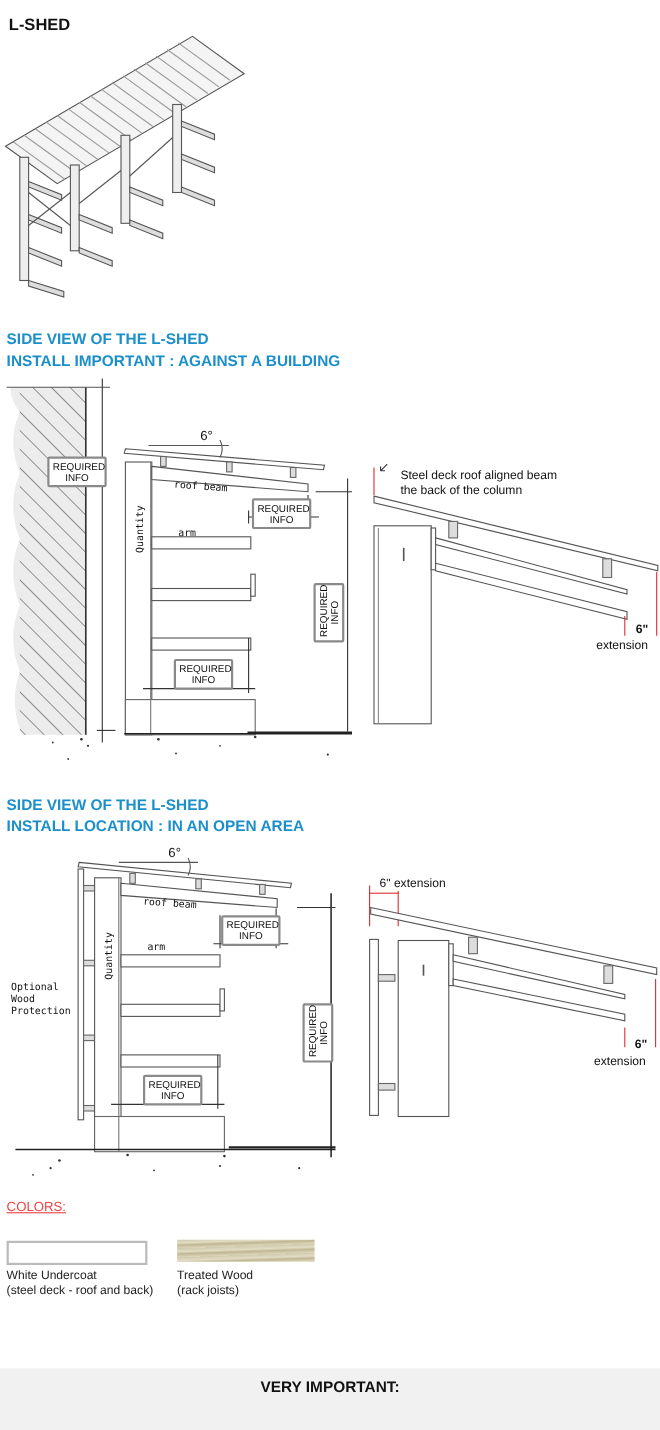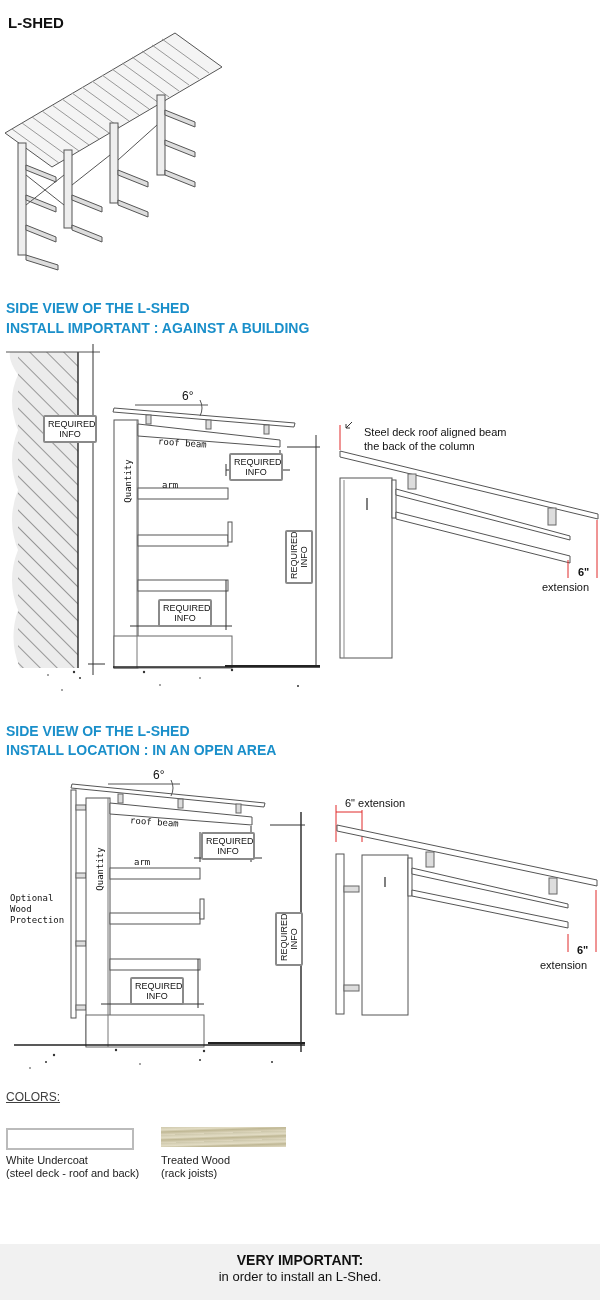--- a/index.html
+++ b/index.html
@@ -4,21 +4,21 @@
 <style>
   html,body{margin:0;padding:0;background:#fff;}
   body{width:600px;height:1300px;position:relative;font-family:"Liberation Sans",sans-serif;color:#111;overflow:hidden;}
   .abs{position:absolute;}
   .title{left:8px;top:14px;font-size:15px;font-weight:bold;}
   .h-blue{color:#1a8fca;font-size:14px;font-weight:bold;left:6px;}
   .h-blue.u{}
   .req{border:2px solid #8a8a8a;border-radius:2px;background:#fff;font-size:9px;text-align:center;line-height:10px;padding:2px 3px;}
   .label-sm{font-family:"DejaVu Sans Mono",monospace;font-size:9px;}
   .note{font-size:11px;line-height:14px;}
-  .colors-h{left:6px;top:1090px;font-size:12px;text-decoration:underline;color:#404040;}
+  .colors-h{left:6px;top:1090px;font-size:12px;text-decoration:underline;color:#ef4444;}
   .swatch-white{left:6px;top:1128px;width:124px;height:18px;border:2px solid #bbb;background:#fff;}
   .swatch-wood{left:161px;top:1127px;width:125px;height:20px;
     background:repeating-linear-gradient(178deg,#cfc9ad 0px,#e2dcc4 3px,#bfb794 5px,#ddd6bd 8px);}
   .sw-label{font-size:11px;line-height:13px;color:#222;}
   .important{left:0;top:1200px;width:600px;height:60px;background:#f1f1f1;text-align:center;font-size:13px;line-height:16px;padding-top:8px;box-sizing:border-box;margin-top:44px;}
   .important b{font-size:14px;}
 </style>
 </head>
 <body>
 
@@ -251,14 +251,13 @@
   <div>(steel deck - roof and back)</div>
 </div>
 <div class="abs swatch-wood"></div>
 <div class="abs sw-label" style="left:161px;top:1154px">
   <div>Treated Wood</div>
   <div>(rack joists)</div>
 </div>
 
 <div class="abs important">
   <b>VERY IMPORTANT:</b>
-  <div>in order to install an L-Shed.</div>
 </div>
 
 </body></html>

